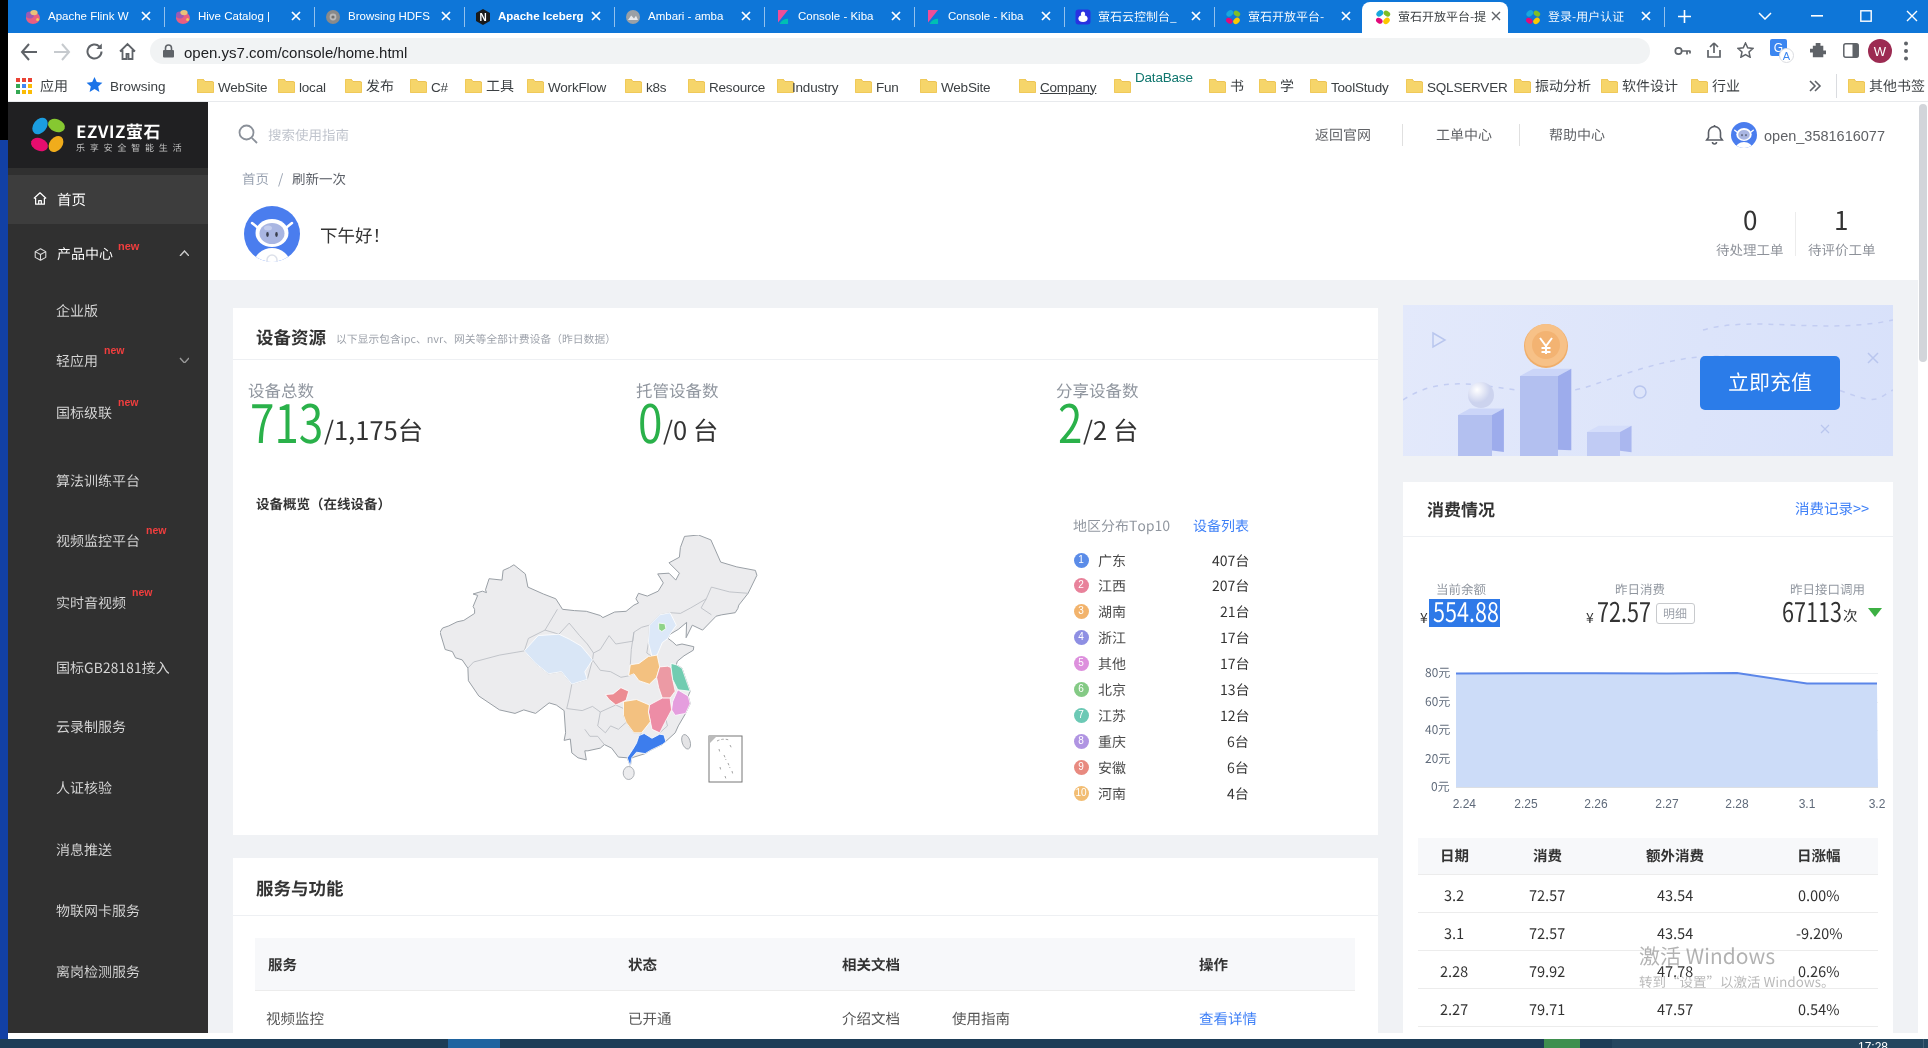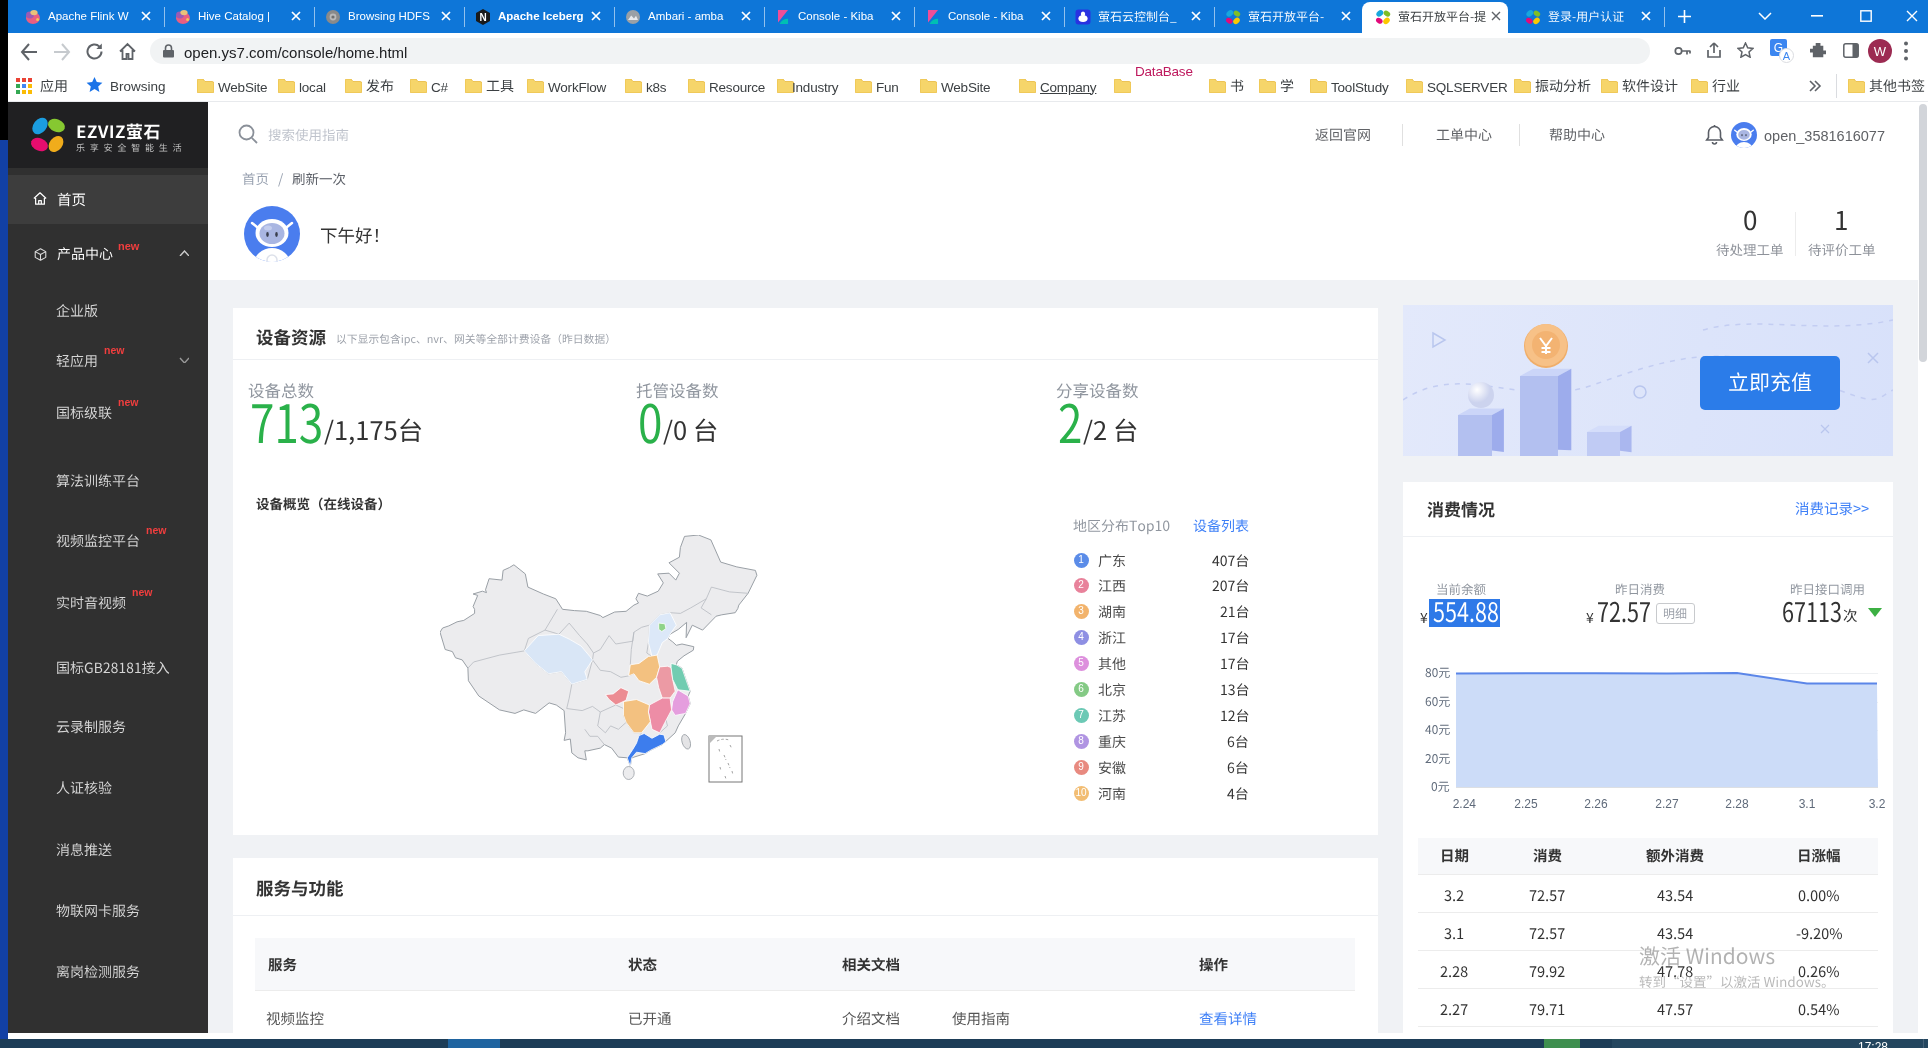--- a/index.html
+++ b/index.html
@@ -304,21 +304,21 @@
     <path d="M0 2a2 2 0 012-2h4l2 2.5h7a2 2 0 012 2V12a2 2 0 01-2 2H2a2 2 0 01-2-2z" fill="#f6d56a" stroke="#e8b93e" stroke-width="0.8"></path>
   </svg>
 <div class="lt" style="left:941px;top:79.5px;font-size:13.5px;letter-spacing:-0.2px;color:#3c4043;">WebSite</div>
 <svg class="a" style="left:1019px;top:79px;" width="17" height="14" viewBox="0 0 17 14">
     <path d="M0 2a2 2 0 012-2h4l2 2.5h7a2 2 0 012 2V12a2 2 0 01-2 2H2a2 2 0 01-2-2z" fill="#f6d56a" stroke="#e8b93e" stroke-width="0.8"></path>
   </svg>
 <div class="lt" style="left:1040px;top:79.5px;font-size:13.5px;letter-spacing:-0.2px;color:#3c4043;text-decoration:underline;">Company</div>
 <svg class="a" style="left:1114px;top:79px;" width="17" height="14" viewBox="0 0 17 14">
     <path d="M0 2a2 2 0 012-2h4l2 2.5h7a2 2 0 012 2V12a2 2 0 01-2 2H2a2 2 0 01-2-2z" fill="#f6d56a" stroke="#e8b93e" stroke-width="0.8"></path>
   </svg>
-<div class="lt" style="left:1135px;top:64px;font-size:13.5px;letter-spacing:-0.2px;color:#be185d;">DataBase</div>
+<div class="lt" style="left:1135px;top:70px;font-size:13.5px;letter-spacing:-0.2px;color:#0f766e;">DataBase</div>
 <svg class="a" style="left:1209px;top:79px;" width="17" height="14" viewBox="0 0 17 14">
     <path d="M0 2a2 2 0 012-2h4l2 2.5h7a2 2 0 012 2V12a2 2 0 01-2 2H2a2 2 0 01-2-2z" fill="#f6d56a" stroke="#e8b93e" stroke-width="0.8"></path>
   </svg>
 <svg class="t" style="left:1230px;top:90.5px">
     <g transform="scale(0.014)" fill="#3c4043">
       <use href="#g23" x="0"></use>
     </g>
   </svg>
 <svg class="a" style="left:1259px;top:79px;" width="17" height="14" viewBox="0 0 17 14">
     <path d="M0 2a2 2 0 012-2h4l2 2.5h7a2 2 0 012 2V12a2 2 0 01-2 2H2a2 2 0 01-2-2z" fill="#f6d56a" stroke="#e8b93e" stroke-width="0.8"></path>

